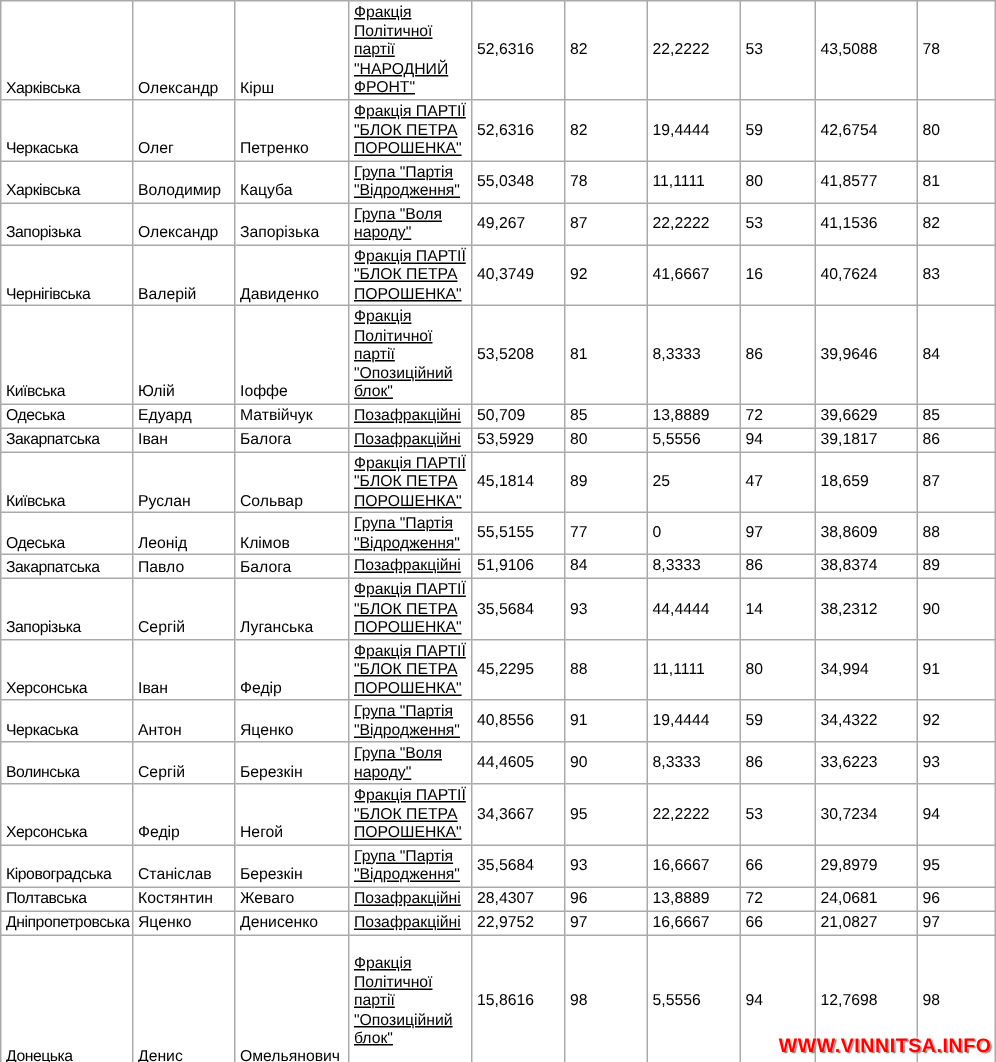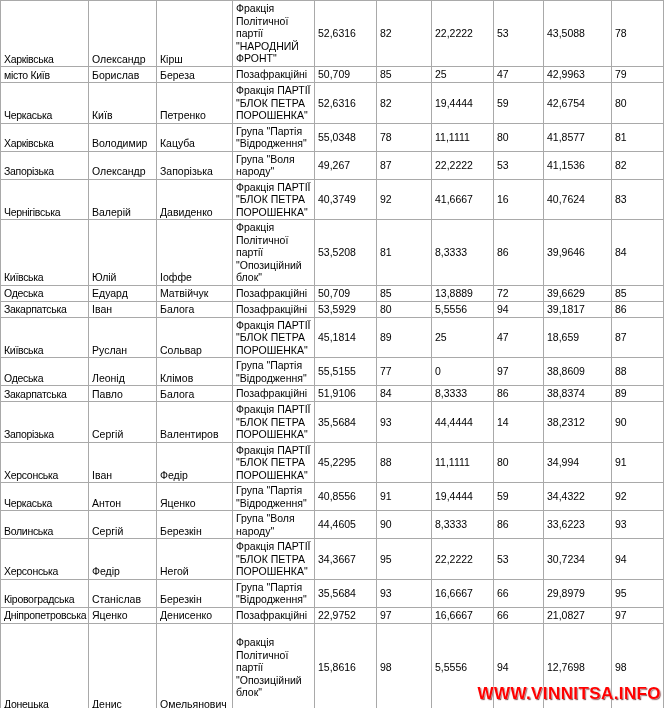--- a/index.html
+++ b/index.html
@@ -33,29 +33,30 @@
   td.name {
     vertical-align: bottom;
     white-space: nowrap;
   }
   td.region {
     letter-spacing: -0.3px;
   }
   td.faction {
     vertical-align: middle;
     white-space: pre-line;
+    text-decoration: underline;
   }
   td.num {
     vertical-align: middle;
   }
   #watermark {
     position: absolute;
     right: 3px;
     bottom: 4px;
-    font-size: 17px;
+    font-size: 13px;
     font-weight: bold;
     color: #ff0000;
     letter-spacing: 0.4px;
     text-shadow: 0 0 2px #ffffff, 0 0 3px #ffffff, 1px 1px 1px #550000;
   }
 </style>
 </head>
 <body>
 
 <div id="screen">
@@ -82,35 +83,23 @@
 партії
 "НАРОДНИЙ
 ФРОНТ"</td>
           <td class="num">52,6316</td>
           <td class="num">82</td>
           <td class="num">22,2222</td>
           <td class="num">53</td>
           <td class="num">43,5088</td>
           <td class="num">78</td>
         </tr>
-        <tr style="height: 16px;">
-          <td class="name region">місто Київ</td>
-          <td class="name">Борислав</td>
-          <td class="name">Береза</td>
-          <td class="faction">Позафракційні</td>
-          <td class="num">50,709</td>
-          <td class="num">85</td>
-          <td class="num">25</td>
-          <td class="num">47</td>
-          <td class="num">42,9963</td>
-          <td class="num">79</td>
-        </tr>
         <tr style="height: 38px;">
           <td class="name region">Черкаська</td>
-          <td class="name">Київ</td>
+          <td class="name">Олег</td>
           <td class="name">Петренко</td>
           <td class="faction">Фракція ПАРТІЇ
 "БЛОК ПЕТРА
 ПОРОШЕНКА"</td>
           <td class="num">52,6316</td>
           <td class="num">82</td>
           <td class="num">19,4444</td>
           <td class="num">59</td>
           <td class="num">42,6754</td>
           <td class="num">80</td>
@@ -230,21 +219,21 @@
           <td class="num">51,9106</td>
           <td class="num">84</td>
           <td class="num">8,3333</td>
           <td class="num">86</td>
           <td class="num">38,8374</td>
           <td class="num">89</td>
         </tr>
         <tr style="height: 38px;">
           <td class="name region">Запорізька</td>
           <td class="name">Сергій</td>
-          <td class="name">Валентиров</td>
+          <td class="name">Луганська</td>
           <td class="faction">Фракція ПАРТІЇ
 "БЛОК ПЕТРА
 ПОРОШЕНКА"</td>
           <td class="num">35,5684</td>
           <td class="num">93</td>
           <td class="num">44,4444</td>
           <td class="num">14</td>
           <td class="num">38,2312</td>
           <td class="num">90</td>
         </tr>
@@ -307,20 +296,32 @@
           <td class="name">Станіслав</td>
           <td class="name">Березкін</td>
           <td class="faction">Група "Партія
 "Відродження"</td>
           <td class="num">35,5684</td>
           <td class="num">93</td>
           <td class="num">16,6667</td>
           <td class="num">66</td>
           <td class="num">29,8979</td>
           <td class="num">95</td>
+        </tr>
+        <tr style="height: 16px;">
+          <td class="name region">Полтавська</td>
+          <td class="name">Костянтин</td>
+          <td class="name">Жеваго</td>
+          <td class="faction">Позафракційні</td>
+          <td class="num">28,4307</td>
+          <td class="num">96</td>
+          <td class="num">13,8889</td>
+          <td class="num">72</td>
+          <td class="num">24,0681</td>
+          <td class="num">96</td>
         </tr>
         <tr style="height: 16px;">
           <td class="name region">Дніпропетровська</td>
           <td class="name">Яценко</td>
           <td class="name">Денисенко</td>
           <td class="faction">Позафракційні</td>
           <td class="num">22,9752</td>
           <td class="num">97</td>
           <td class="num">16,6667</td>
           <td class="num">66</td>

